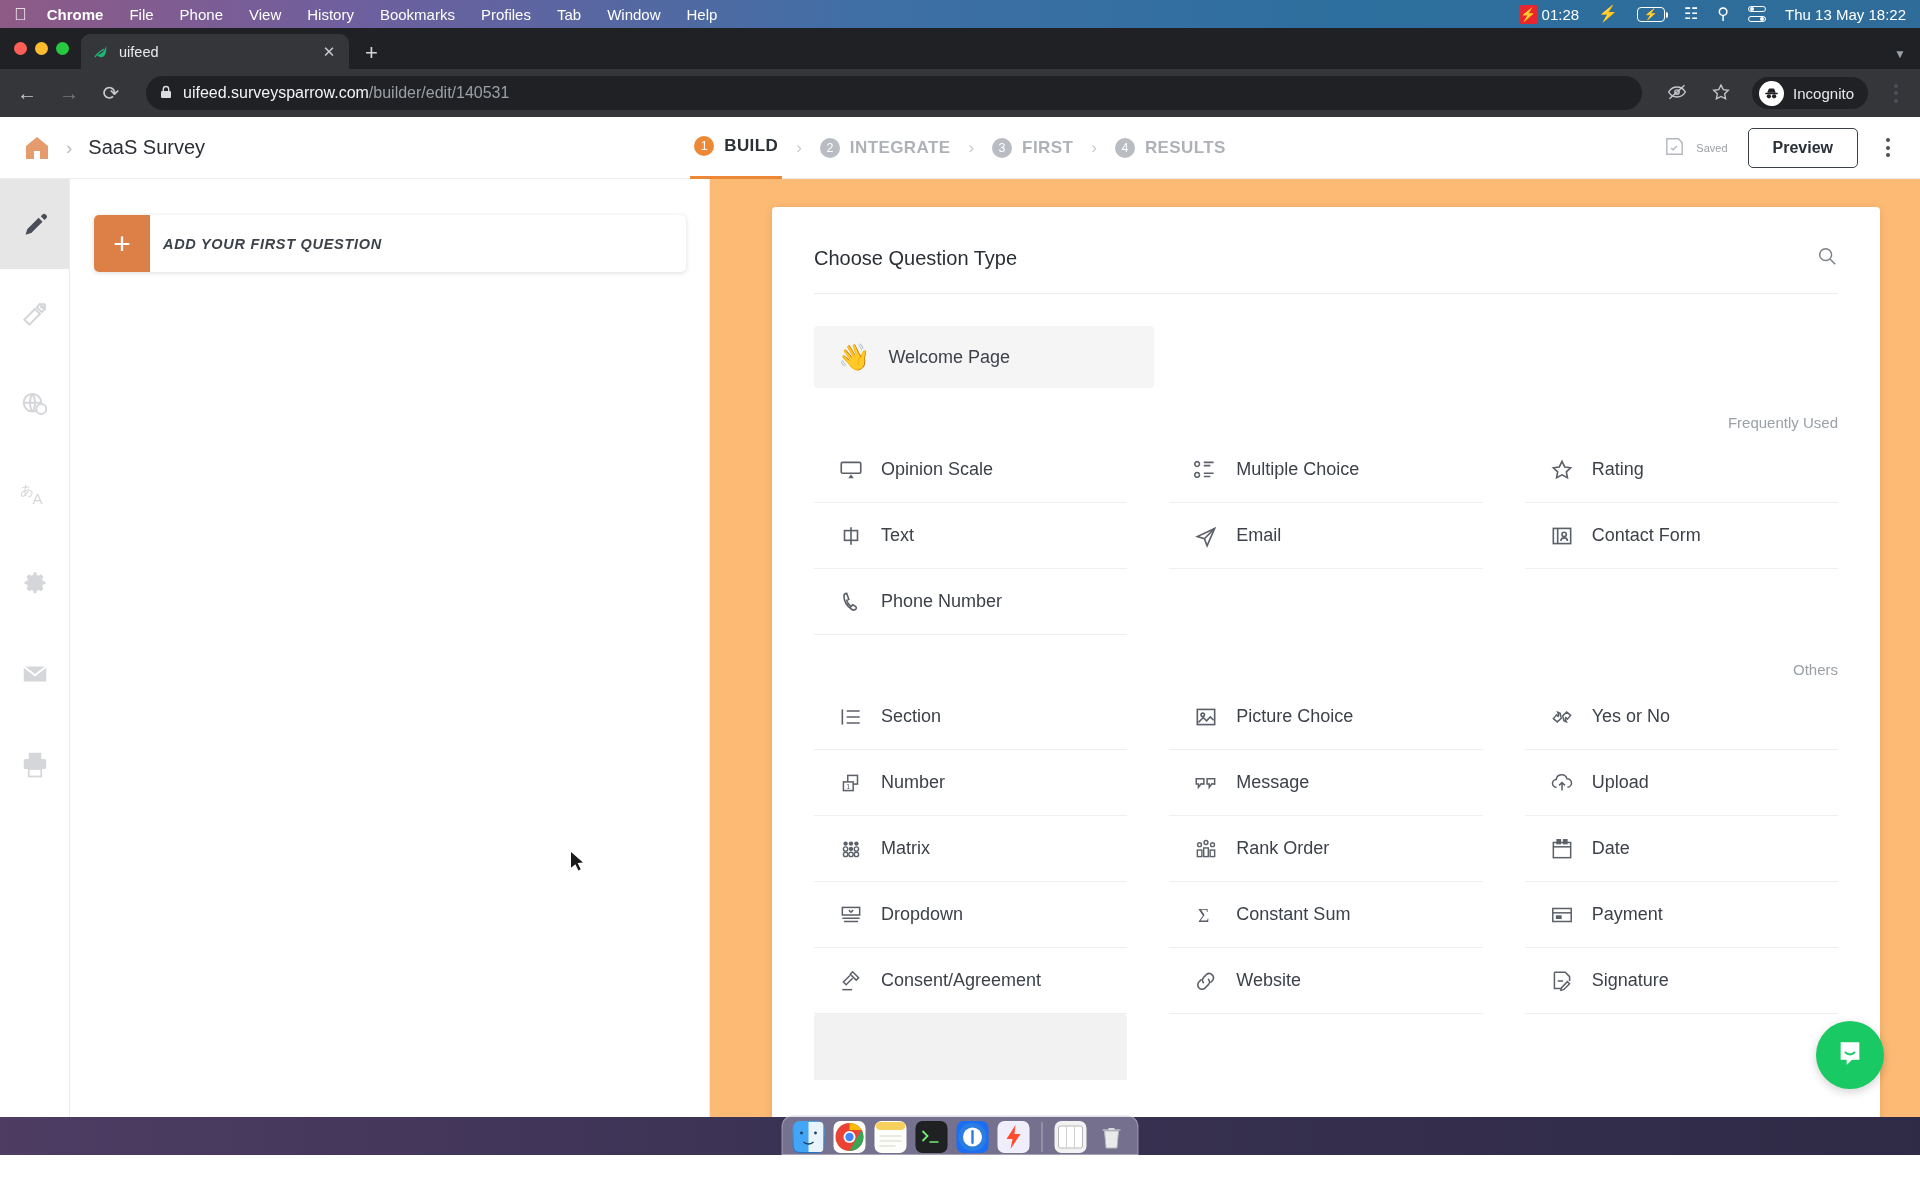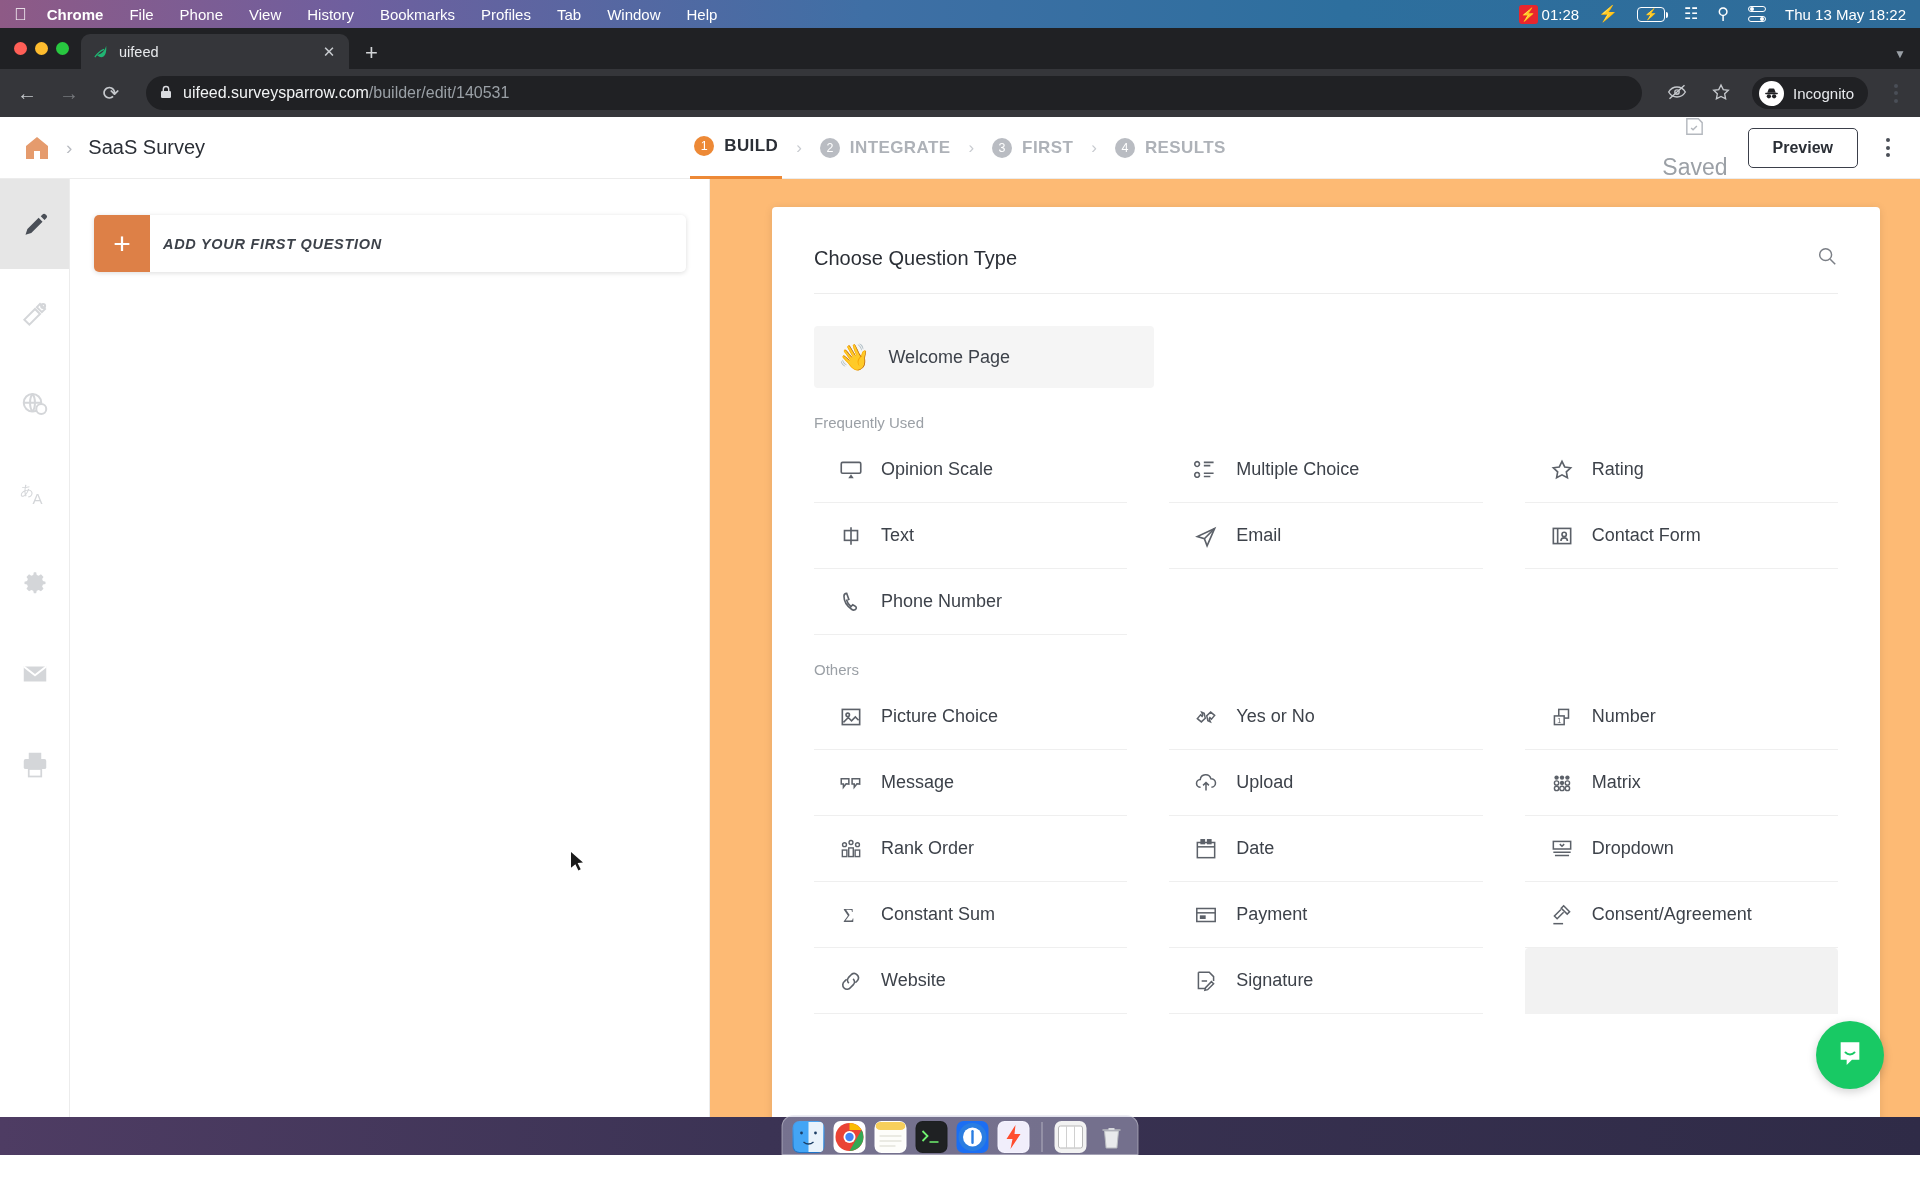--- a/index.html
+++ b/index.html
@@ -106,21 +106,21 @@
   .step .num {
     width: 20px; height: 20px; border-radius: 50%; background: #b9bcc2; color: #fff;
     font-size: 12.5px; display: flex; align-items: center; justify-content: center;
   }
   .step .lbl { font-size: 17px; letter-spacing: .4px; color: #aeb2b8; font-weight: bold; }
   .step.active .num { background: #ed8936; }
   .step.active .lbl { color: #2b2f36; }
   .step.active { border-bottom: 3px solid #ed8936; }
   .step-arrow { color: #c8cbd0; font-size: 17px; margin: 0 14px; }
   .hdr-right { margin-left: auto; display: flex; align-items: center; gap: 20px; }
-  .saved { display: flex; align-items: center; gap: 10px; color: #9ba0a6; font-size: 23px; flex-direction: column; }
+  .saved { display: flex; align-items: center; gap: 10px; color: #9ba0a6; font-size: 11px; }
   .preview-btn {
     border: 1.5px solid #3b3f4a; border-radius: 5px; padding: 10px 24px; font-size: 16px;
     font-weight: bold; color: #2b2f36; background: #fff;
   }
   .kebab { display: flex; flex-direction: column; gap: 3.5px; padding: 6px 8px; }
   .kebab i { width: 4px; height: 4px; border-radius: 50%; background: #4a4f57; display:block; }
 
   
   .workspace { display: flex; height: 938px; background: #fff; }
   .rail { width: 70px; border-right: 1px solid #ececec; background: #fff; padding-top: 0; }
@@ -154,21 +154,21 @@
     display: flex; align-items: center; justify-content: space-between;
     border-bottom: 1px solid #ededed; padding-bottom: 22px;
   }
   .qcard-title { font-size: 20px; color: #2b2f36; }
   .welcome-row {
     margin-top: 32px; width: 340px; height: 62px; background: #f5f5f5; border-radius: 4px;
     display: flex; align-items: center; gap: 18px; padding-left: 24px;
   }
   .welcome-row .emoji { font-size: 26px; line-height: 1; }
   .welcome-row .lbl { font-size: 18px; color: #3d424a; }
-  .group-title { color: #9ba0a6; font-size: 15px; margin: 26px 0 6px 0; }
+  .group-title { color: #9ba0a6; font-size: 15px; margin: 26px 0 6px 0; text-align: right; }
   .grid { display: grid; grid-template-columns: repeat(3, 1fr); column-gap: 42px; }
   .qitem {
     display: flex; align-items: center; gap: 15px; height: 66px; padding-left: 22px;
     border-bottom: 1px solid #efefef;
   }
   .qitem .qi-ico { width: 30px; display: flex; align-items: center; justify-content: center; }
   .qitem .qi-lbl { font-size: 18px; color: #3d424a; }
   .qitem.blank { border-bottom: 1px solid transparent; }
   .qitem.ghost { background: #f2f2f2; border-bottom: none; border-radius: 4px 4px 0 0; }
 
@@ -501,20 +501,29 @@
         </div>
         <div class="qitem blank"></div>
         <div class="qitem blank"></div>
       </div>
 
       <div class="group-title">Others</div>
       <div class="grid">
         <div class="qitem">
           <span class="qi-ico">
             <svg width="26" height="26" viewBox="0 0 24 24" fill="none" stroke="#5c6169" stroke-width="1.5">
+                <path d="M4 5v14"></path>
+                <path d="M8 6.5h12M8 12h12M8 17.5h12"></path>
+              </svg>
+          </span>
+          <span class="qi-lbl">Section</span>
+        </div>
+        <div class="qitem">
+          <span class="qi-ico">
+            <svg width="26" height="26" viewBox="0 0 24 24" fill="none" stroke="#5c6169" stroke-width="1.5">
                 <rect x="4" y="5" width="16" height="14"></rect>
                 <circle cx="9" cy="10" r="1.6"></circle>
                 <path d="M5 17l4.5-4.5 3 3L16 12l3 3"></path>
               </svg>
           </span>
           <span class="qi-lbl">Picture Choice</span>
         </div>
         <div class="qitem">
           <span class="qi-ico">
             <svg width="26" height="26" viewBox="0 0 24 24" fill="none" stroke="#5c6169" stroke-width="1.4">

